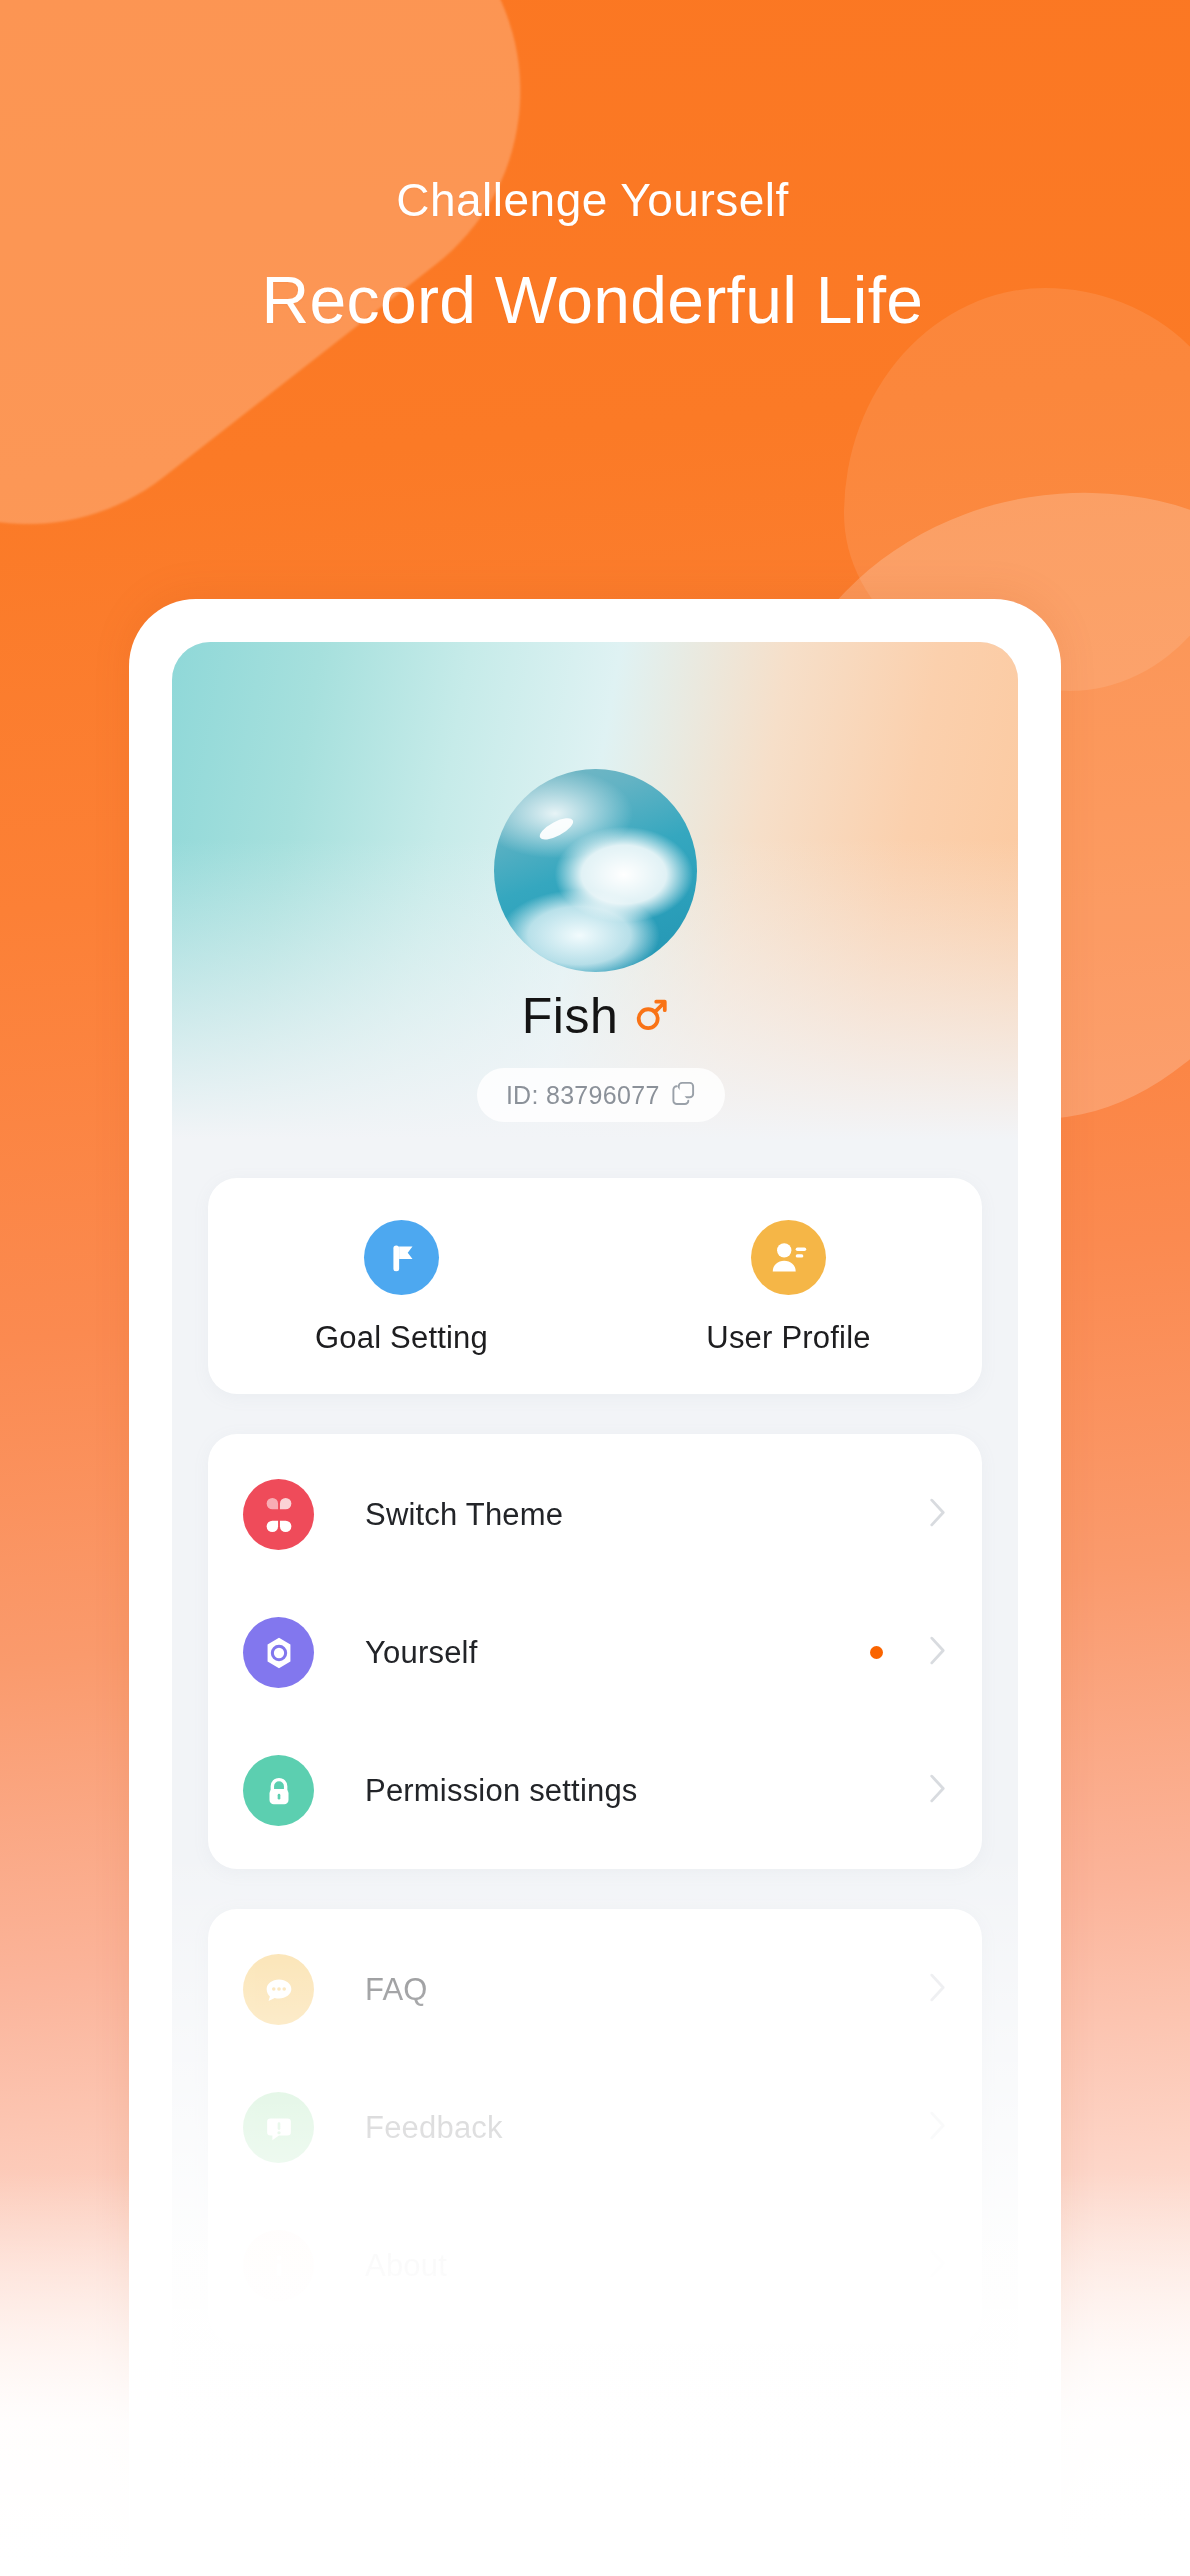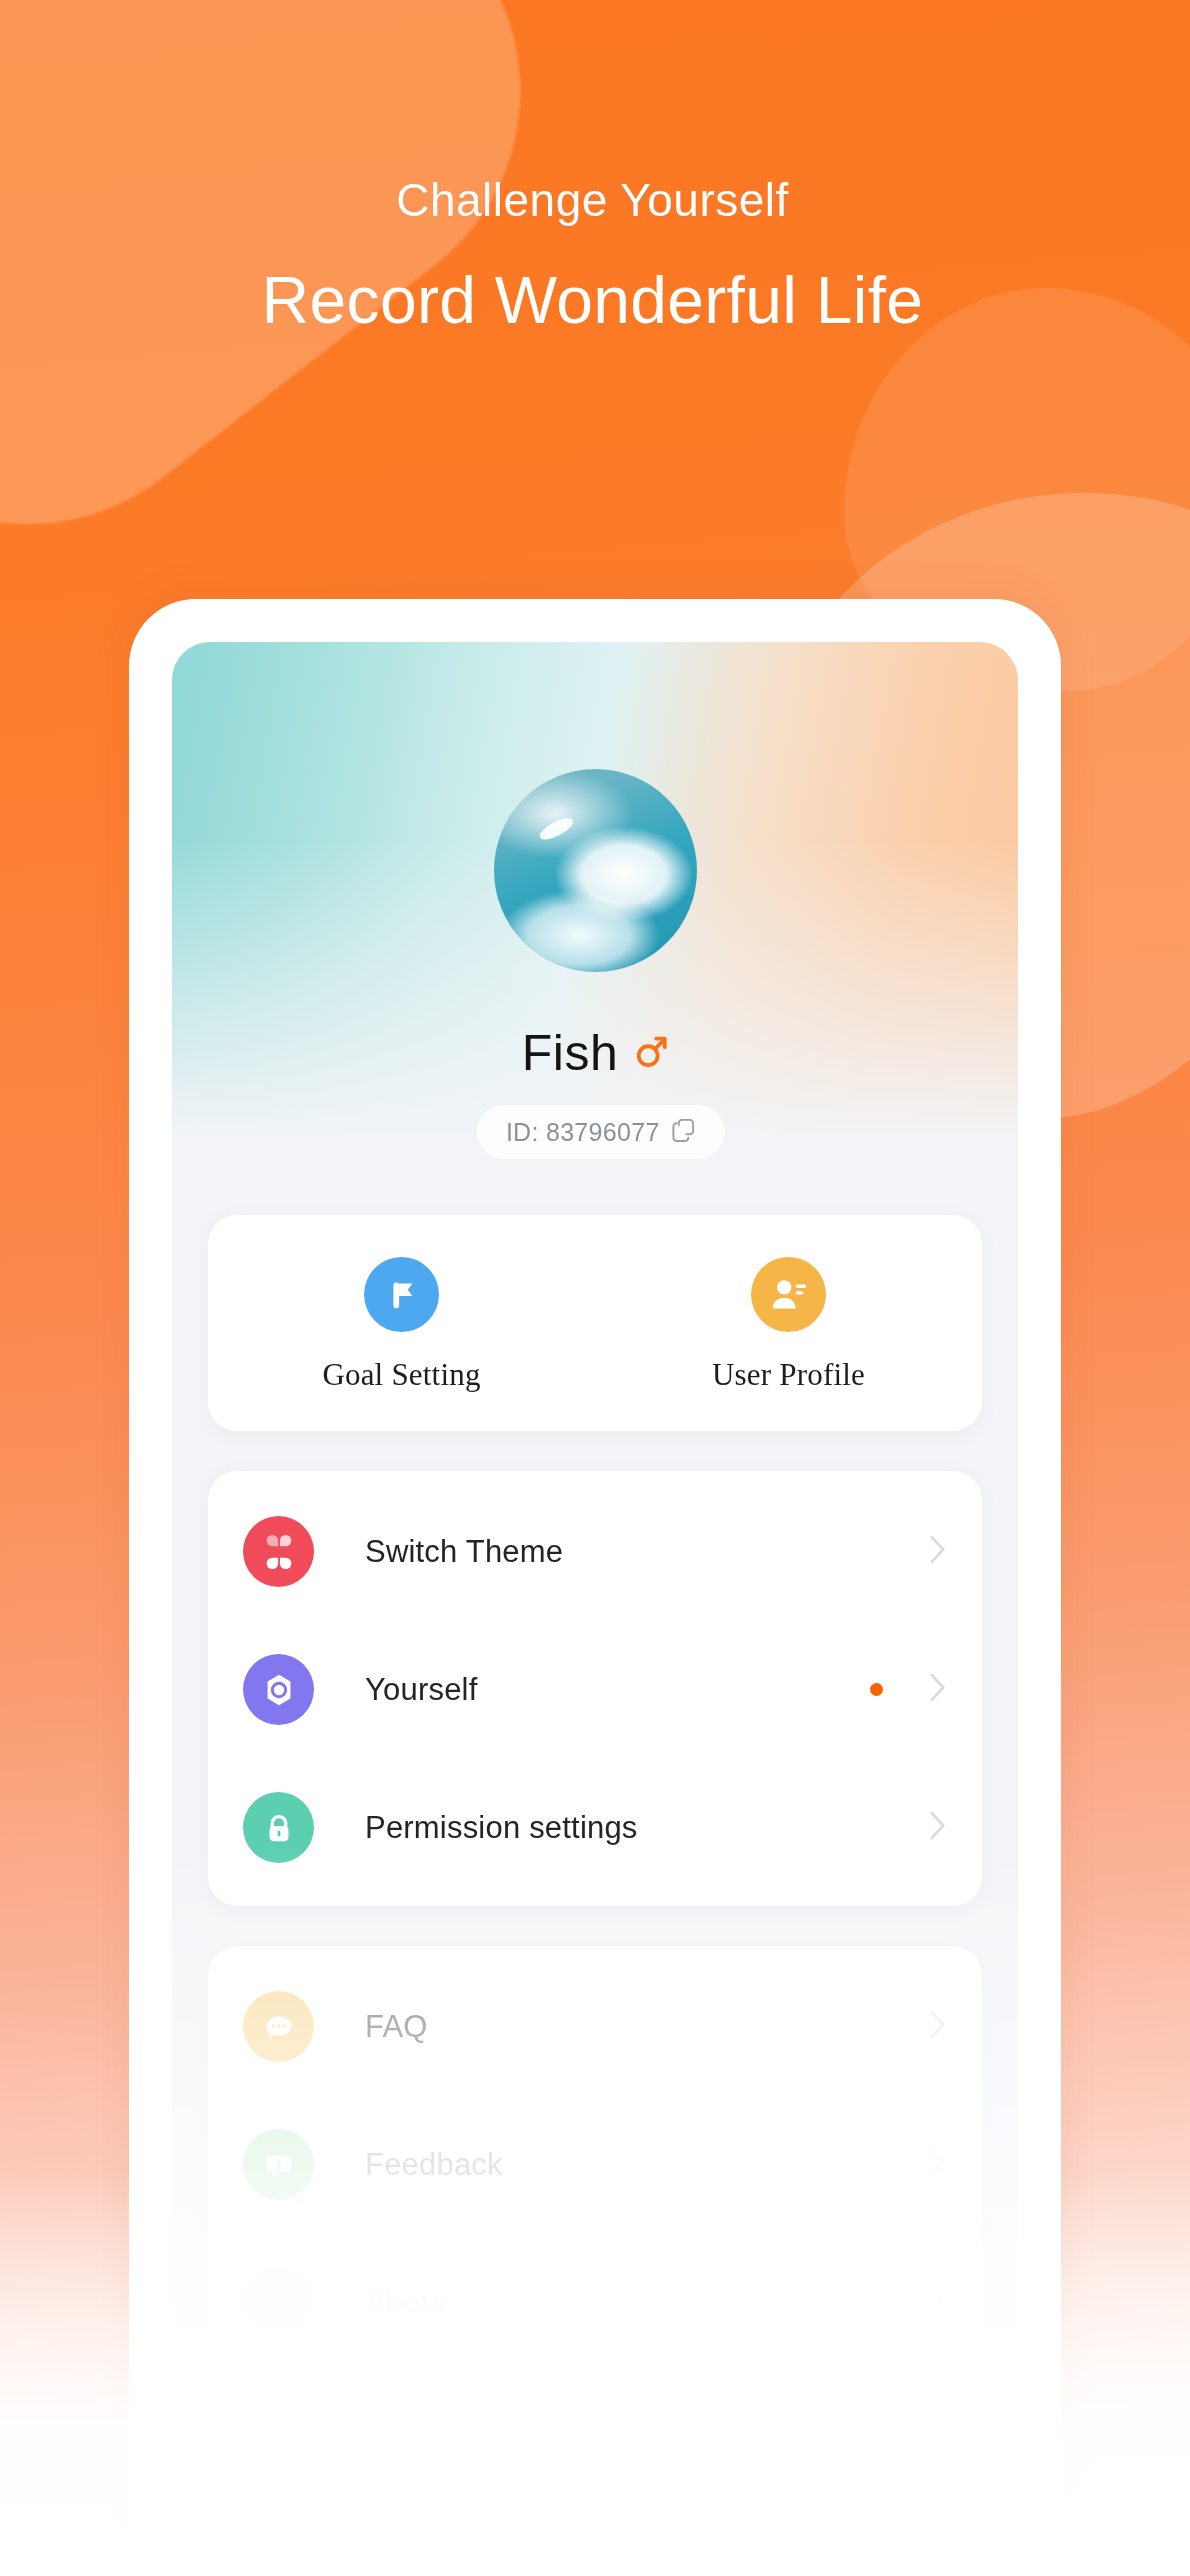--- a/index.html
+++ b/index.html
@@ -131,21 +131,21 @@
   #avatar::after{
     content:"";
     position:absolute; left:22%; top:26%;
     width:18%; height:7%;
     background:#ffffff;
     border-radius:50%;
     transform:rotate(-28deg);
     opacity:.92;
   }
   #name-row{
-    margin-top:52px;
+    margin-top:15px;
     display:flex; align-items:center; justify-content:center;
     gap:17px;
   }
   #user-name{
     font-size:50px;
     font-weight:400;
     color:#141414;
     letter-spacing:0.5px;
   }
   #gender-icon{ display:block; }
@@ -166,21 +166,20 @@
     position:relative; z-index:2;
     margin:0 36px;
     background:#ffffff;
     border-radius:29px;
     box-shadow:0 3.8px 17px rgba(140,150,165,0.07);
   }
   #quick-card{
     margin-top:56px;
     display:flex;
     padding:42px 0 38px;
-    font-family:Liberation Serif, serif;
   }
   .quick-item{
     flex:1;
     display:flex; flex-direction:column; align-items:center; gap:25px;
   }
   .quick-label{
     font-size:31px; color:#1d1d1f; letter-spacing:0.2px;
   }
   .quick-ic{ width:75px; height:75px; border-radius:50%;
     display:flex; align-items:center; justify-content:center; }

